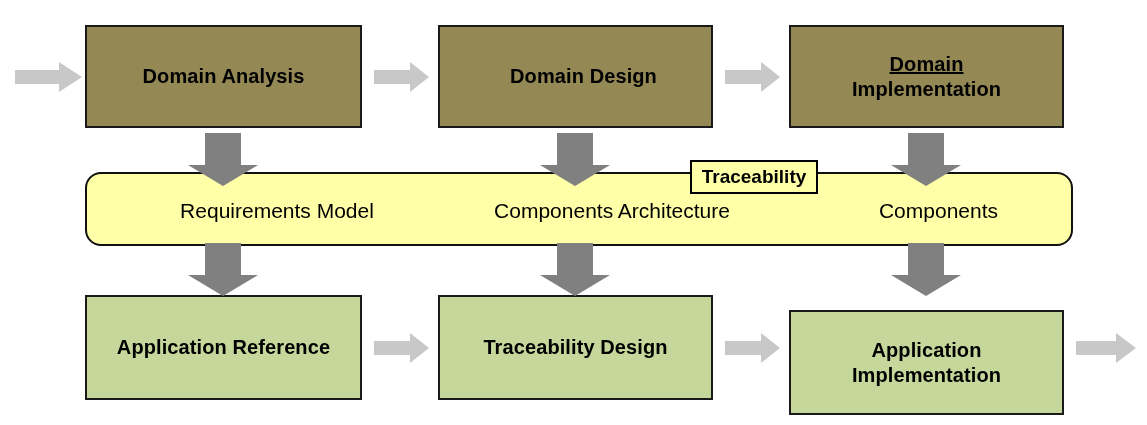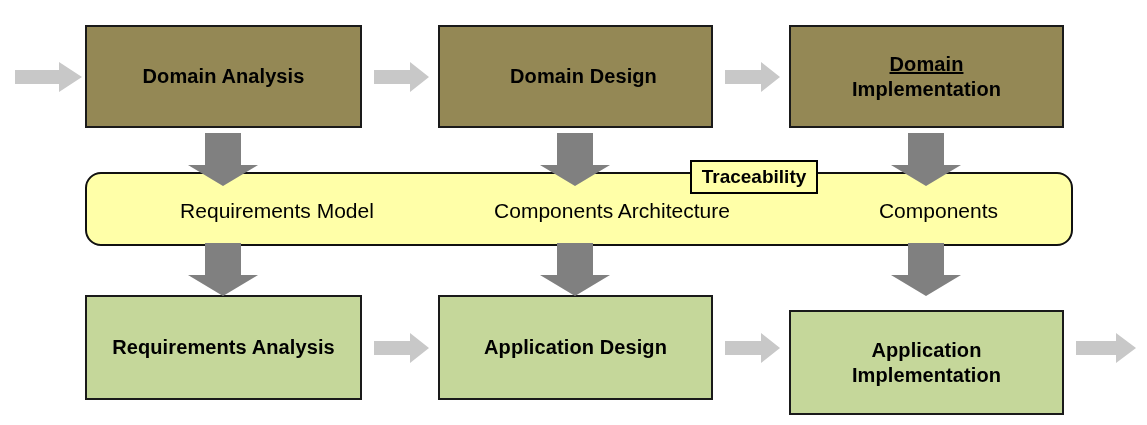--- a/index.html
+++ b/index.html
@@ -175,31 +175,31 @@
     </svg>
   </div>
 
   <div class="v-arrow" style="left:891px; top:243px;">
     <svg class="arrow-svg" width="70" height="53" viewBox="0 0 70 53">
       <polygon points="17,0 53,0 53,32 70,32 35,53 0,32 17,32" fill="#808080"></polygon>
     </svg>
   </div>
 
   <div class="pbox applic" style="left:85px; top:295px; width:277px; height:105px;">
-    <span>Requirements Analysis</span>
+    <span>Application Reference</span>
   </div>
 
   <div class="h-arrow" style="left:374px; top:331px;">
     <svg class="arrow-svg" width="55" height="34" viewBox="0 0 55 34">
       <polygon points="0,10 36,10 36,2 55,17 36,32 36,24 0,24" fill="#c8c8c8"></polygon>
     </svg>
   </div>
 
   <div class="pbox applic" style="left:438px; top:295px; width:275px; height:105px;">
-    <span>Application Design</span>
+    <span>Traceability Design</span>
   </div>
 
   <div class="h-arrow" style="left:725px; top:331px;">
     <svg class="arrow-svg" width="55" height="34" viewBox="0 0 55 34">
       <polygon points="0,10 36,10 36,2 55,17 36,32 36,24 0,24" fill="#c8c8c8"></polygon>
     </svg>
   </div>
 
   <div class="pbox applic" style="left:789px; top:310px; width:275px; height:105px;">
     <div>

